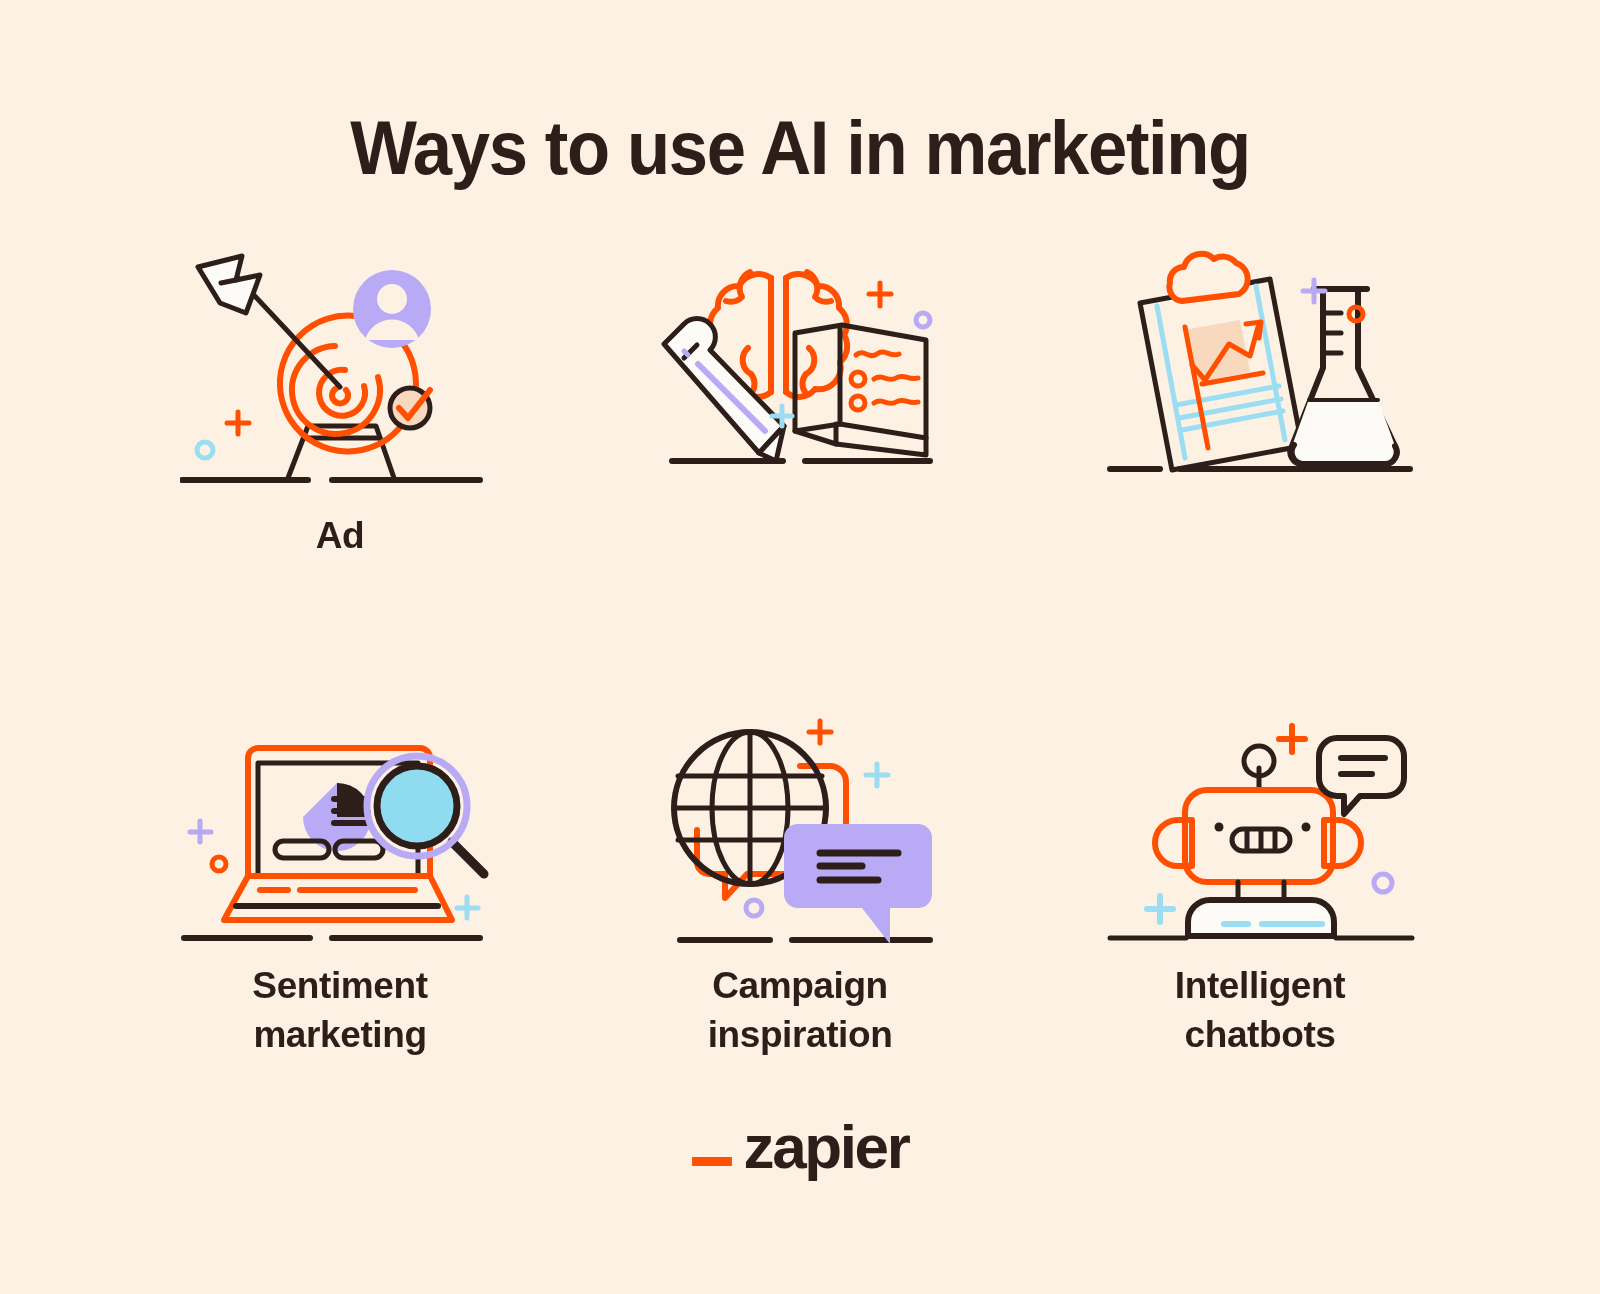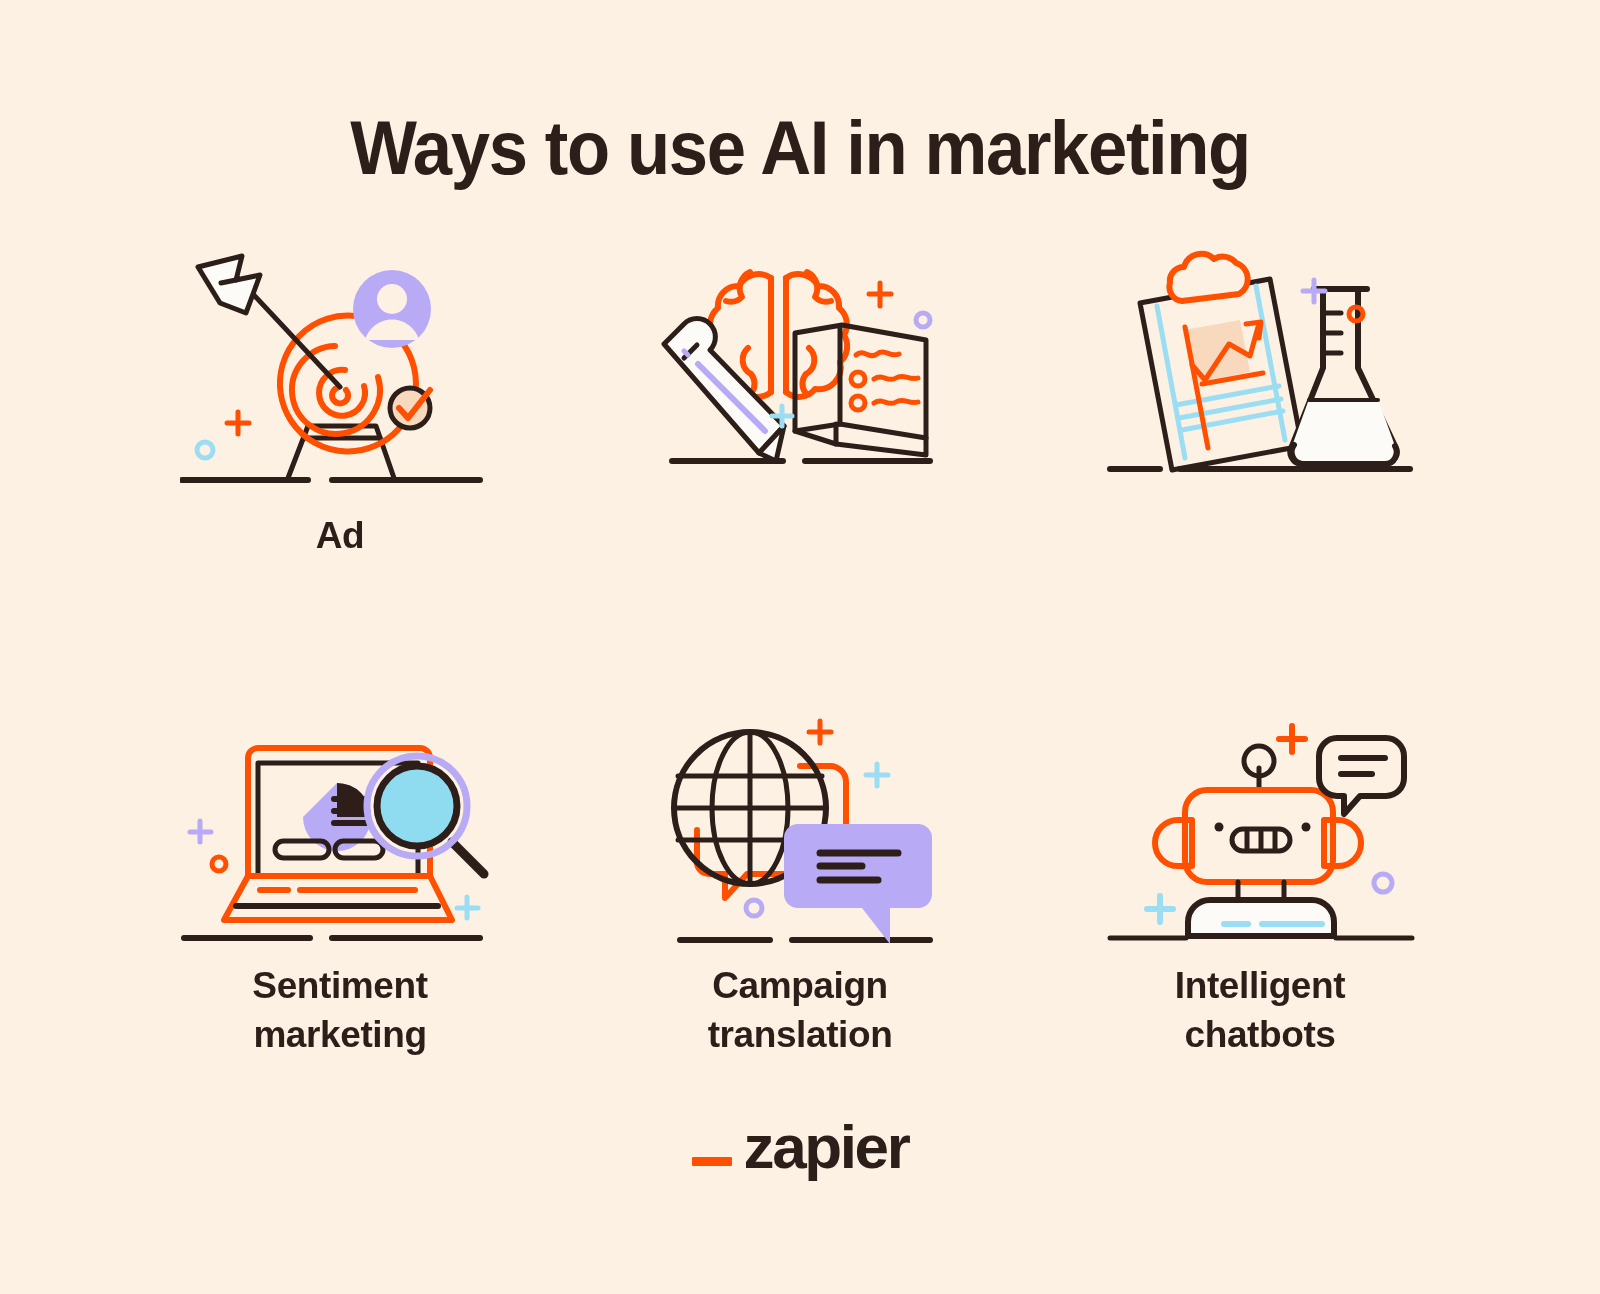--- a/index.html
+++ b/index.html
@@ -319,21 +319,21 @@
           </g>
           <g stroke="#9BDDF2" stroke-width="5" stroke-linecap="round">
             <path d="M237 66 L237 88"></path>
               <path d="M226 77 L248 77"></path>
           </g>
           <circle cx="114" cy="210" r="8" fill="none" stroke="#B8AAF5" stroke-width="5"></circle>
         </svg>
       </div>
       <div class="label">
         <span>Campaign</span><br>
-        <span>translation</span>
+        <span>inspiration</span>
       </div>
     </div>
 
     <div class="cell">
       <div class="art">
         <svg viewBox="0 0 320 250" xmlns="http://www.w3.org/2000/svg">
           <g fill="none" stroke-linecap="round" stroke-linejoin="round">
 
             <path d="M78 122 a23 23 0 0 0 0 46 L92 168 L92 122 Z" stroke="#FF4F00" stroke-width="6" fill="none"></path>
             <path d="M238 122 a23 23 0 0 1 0 46 L224 168 L224 122 Z" stroke="#FF4F00" stroke-width="6" fill="none"></path>

